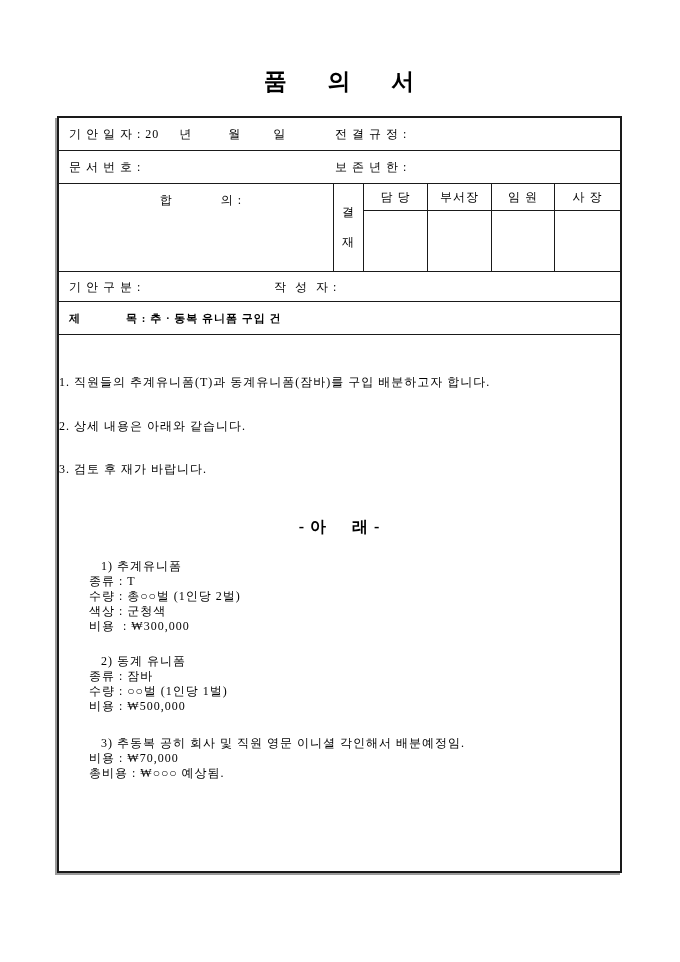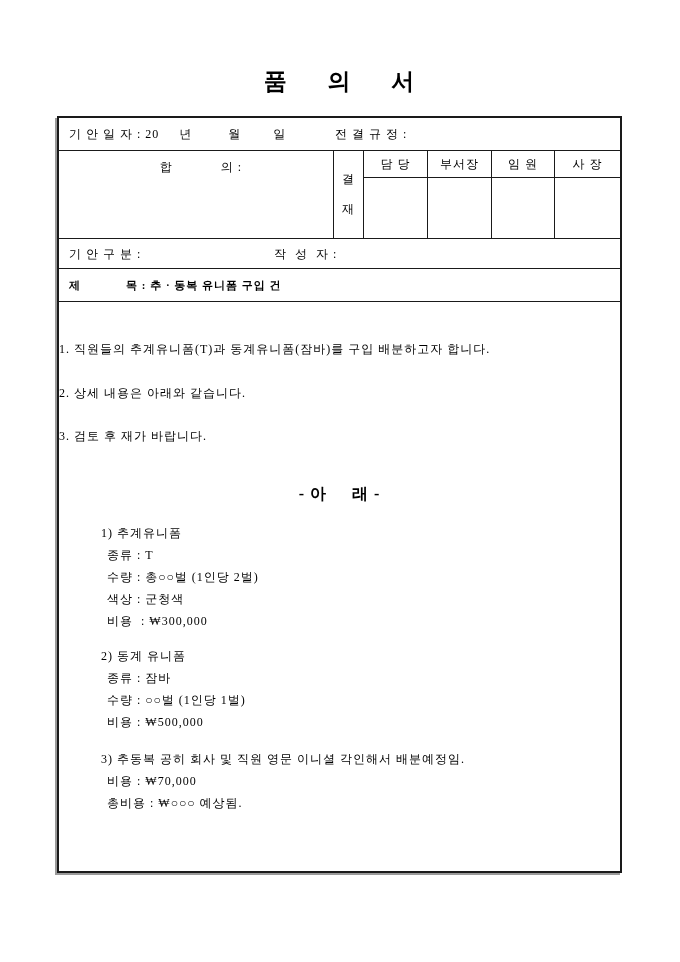--- a/index.html
+++ b/index.html
@@ -48,37 +48,41 @@
   .appr-head  { height:27px; border-bottom:1px solid #1a1a1a; box-sizing:border-box;
                 display:flex; align-items:center; justify-content:center; white-space:pre; }
   .appr-body  { flex:1; }
 
   .body-cell { flex:1; border-bottom:none; overflow:hidden; position:relative; }
   .line { line-height:15px; white-space:pre; }
   .item { }
   .item.i1 { margin-top:40px; } .item.i2 { margin-top:29px; } .item.i3 { margin-top:28px; }
   .divider { margin-top:42px; text-align:center; font-weight:bold; font-size:16px; }
   .sec-head { padding-left:28px;margin-left:14px; }
-  .sec-line { padding-left:48px; margin-top:7px; }
+  .sec-line { padding-left:30px; }
   .sh1 { margin-top:25px; } .sh2 { margin-top:20px; } .sh3 { margin-top:22px; }
 </style>
 </head>
 <body>
 
 <div class="page">
 
   <h1 class="doc-title">품     의     서</h1>
 
   <div class="docbox">
 
     <div class="row r1">
       <span class="cell-left">기 안 일 자 : 20     년         월        일</span>
       <span class="cell-right">전 결 규 정 :</span>
     </div>
 
+    <div class="row r2">
+      <span class="cell-left">문 서 번 호 :</span>
+      <span class="cell-right">보 존 년 한 :</span>
+    </div>
 
     <div class="row r3">
       <div class="agree-cell">합            의 :</div>
       <div class="stamp-col">
         <span>결</span>
         <span>재</span>
       </div>
       <div class="appr-cols">
         <div class="appr-col c1">
           <div class="appr-head">담 당</div>

